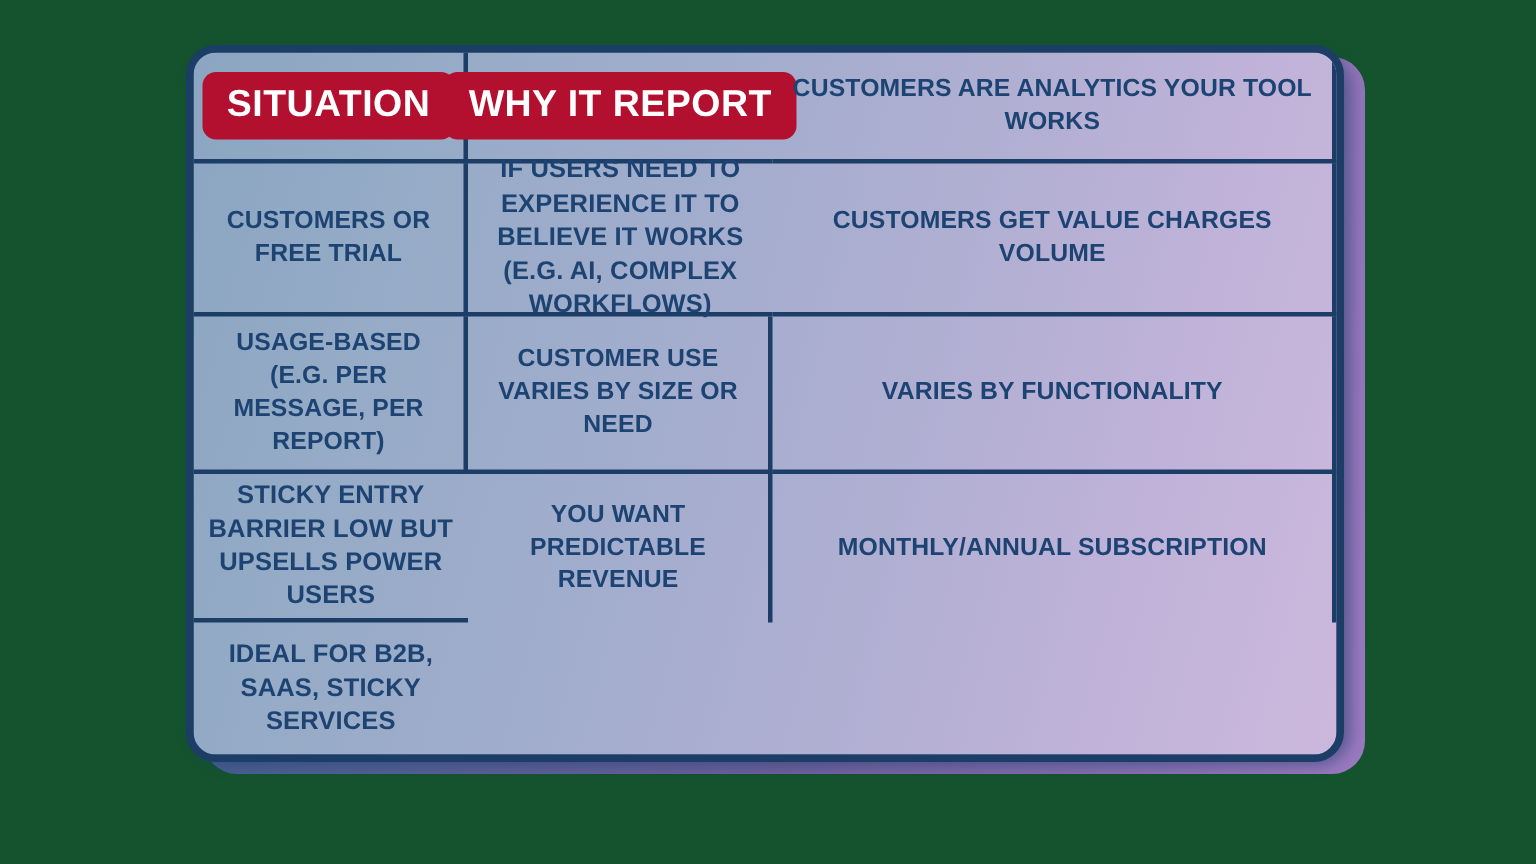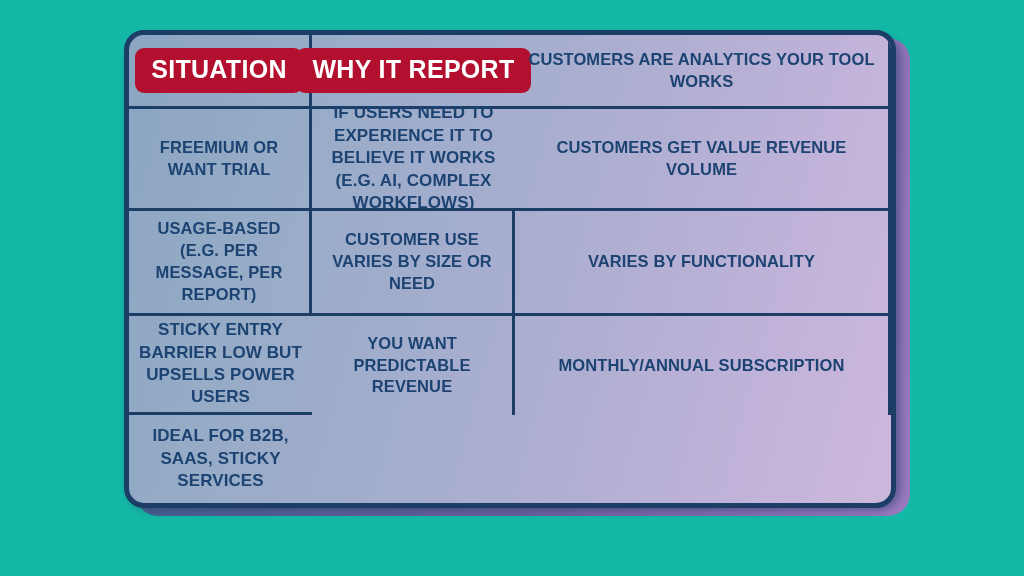--- a/index.html
+++ b/index.html
@@ -11,21 +11,21 @@
     width: 1024px;
     height: 576px;
     overflow: hidden;
     font-family: "Liberation Sans", sans-serif;
   }
 
   #stage {
     position: relative;
     width: 1024px;
     height: 576px;
-    background: #14b8a6;
+    background: #14532d;
   }
 
   
   .shadow-plate {
     position: absolute;
     left: 136px;
     top: 38px;
     width: 774px;
     height: 478px;
     border-radius: 22px;
@@ -130,28 +130,28 @@
         <span class="badge">SITUATION</span>
       </div>
       <div class="cell head-cell last-col">
         <span class="badge">WHY IT REPORT</span>
       </div>
 
       <div class="cell">
         <span class="cell-text">CUSTOMERS ARE ANALYTICS YOUR TOOL WORKS</span>
       </div>
       <div class="cell">
-        <span class="cell-text">FREEMIUM OR WANT TRIAL</span>
+        <span class="cell-text">CUSTOMERS OR FREE TRIAL</span>
       </div>
       <div class="cell last-col col3">
         <span class="cell-text">IF USERS NEED TO EXPERIENCE IT TO BELIEVE IT WORKS (E.G. AI, COMPLEX WORKFLOWS)</span>
       </div>
 
       <div class="cell">
-        <span class="cell-text">CUSTOMERS GET VALUE REVENUE VOLUME</span>
+        <span class="cell-text">CUSTOMERS GET VALUE CHARGES VOLUME</span>
       </div>
       <div class="cell">
         <span class="cell-text">USAGE-BASED (E.G. PER MESSAGE, PER REPORT)</span>
       </div>
 
       <div class="cell">
         <span class="cell-text">CUSTOMER USE VARIES BY SIZE OR NEED</span>
       </div>
       <div class="cell">
         <span class="cell-text">VARIES BY FUNCTIONALITY</span>

